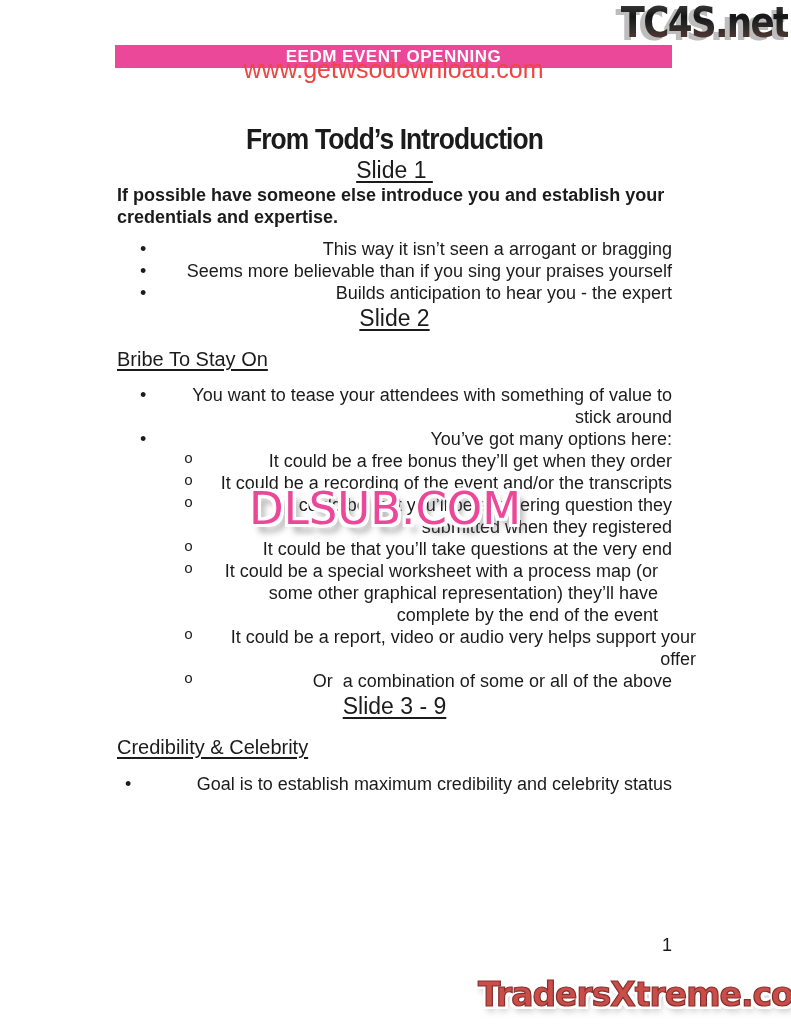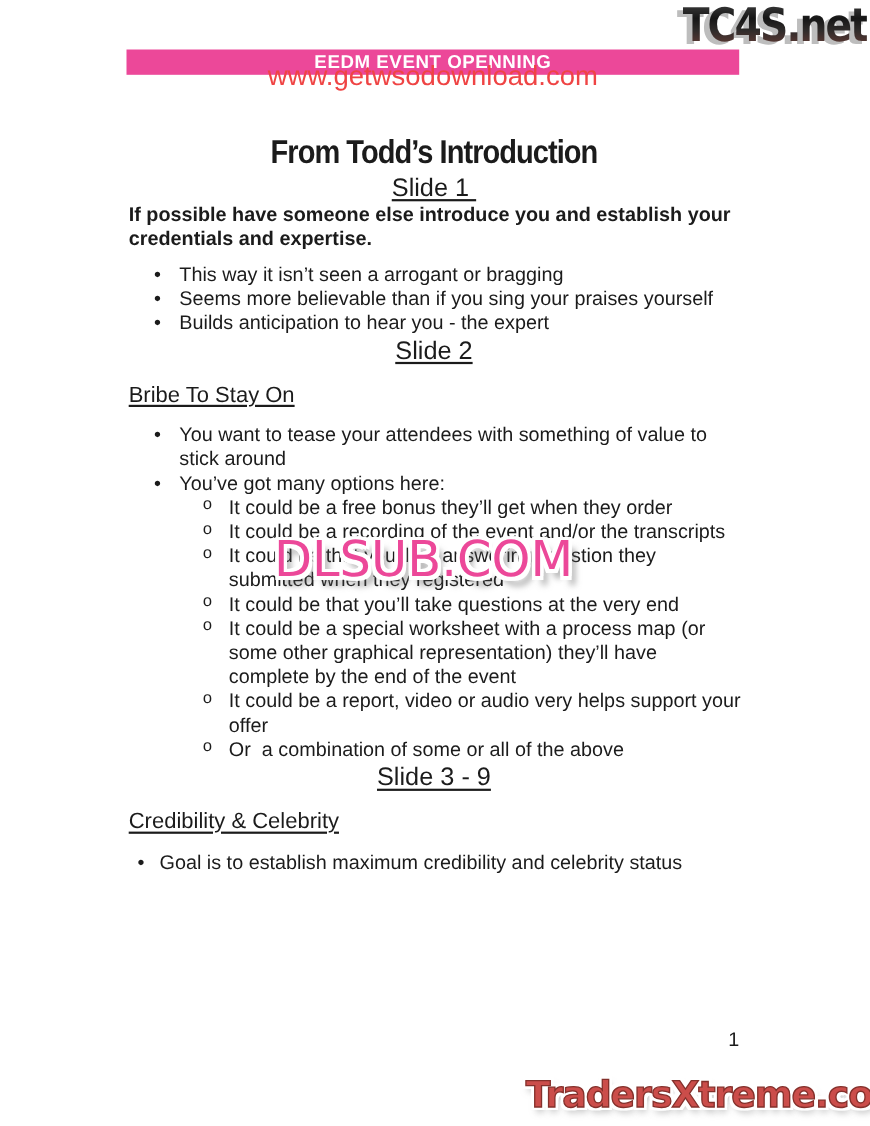--- a/index.html
+++ b/index.html
@@ -49,21 +49,21 @@
   }
   .s1-h{ margin-top:26px; } .s2-h{ margin-top:24px; } .s3-h{ margin-top:19px; }
   h3.sub-h{
     margin:14px 0 0; font-weight:400; font-size:20px; line-height:26px;
     text-decoration:underline; text-underline-offset:3px;
   }
   p.body{ font-size:18px; line-height:22px; margin:0; }
   .lead{ margin-top:15px; }
   .para{ margin-top:12px;font-weight:bold; }
 
-  ul{ list-style:none; margin:0; padding:0; font-size:18px; line-height:22px; }
+  ul{ list-style:none; margin:0; padding:0; font-size:18px; line-height:22px;text-align:right; }
   ul.l1{ margin-top:12px; }
   ul.l1.first{ margin-top:10px; }
   ul.l1.tight-top{ margin-top:13px; }
   ul.l1 > li{ position:relative; padding-left:46px; }
   ul.l1 > li::before{ content:"\2022"; position:absolute; left:23px; top:0; }
   ul.l2 > li{ position:relative; padding-left:91px; }
   ul.l2 > li::before{
     content:"o"; position:absolute; left:67px; top:-1px;
     font-family:"Liberation Mono", monospace; font-size:15px;
   }

